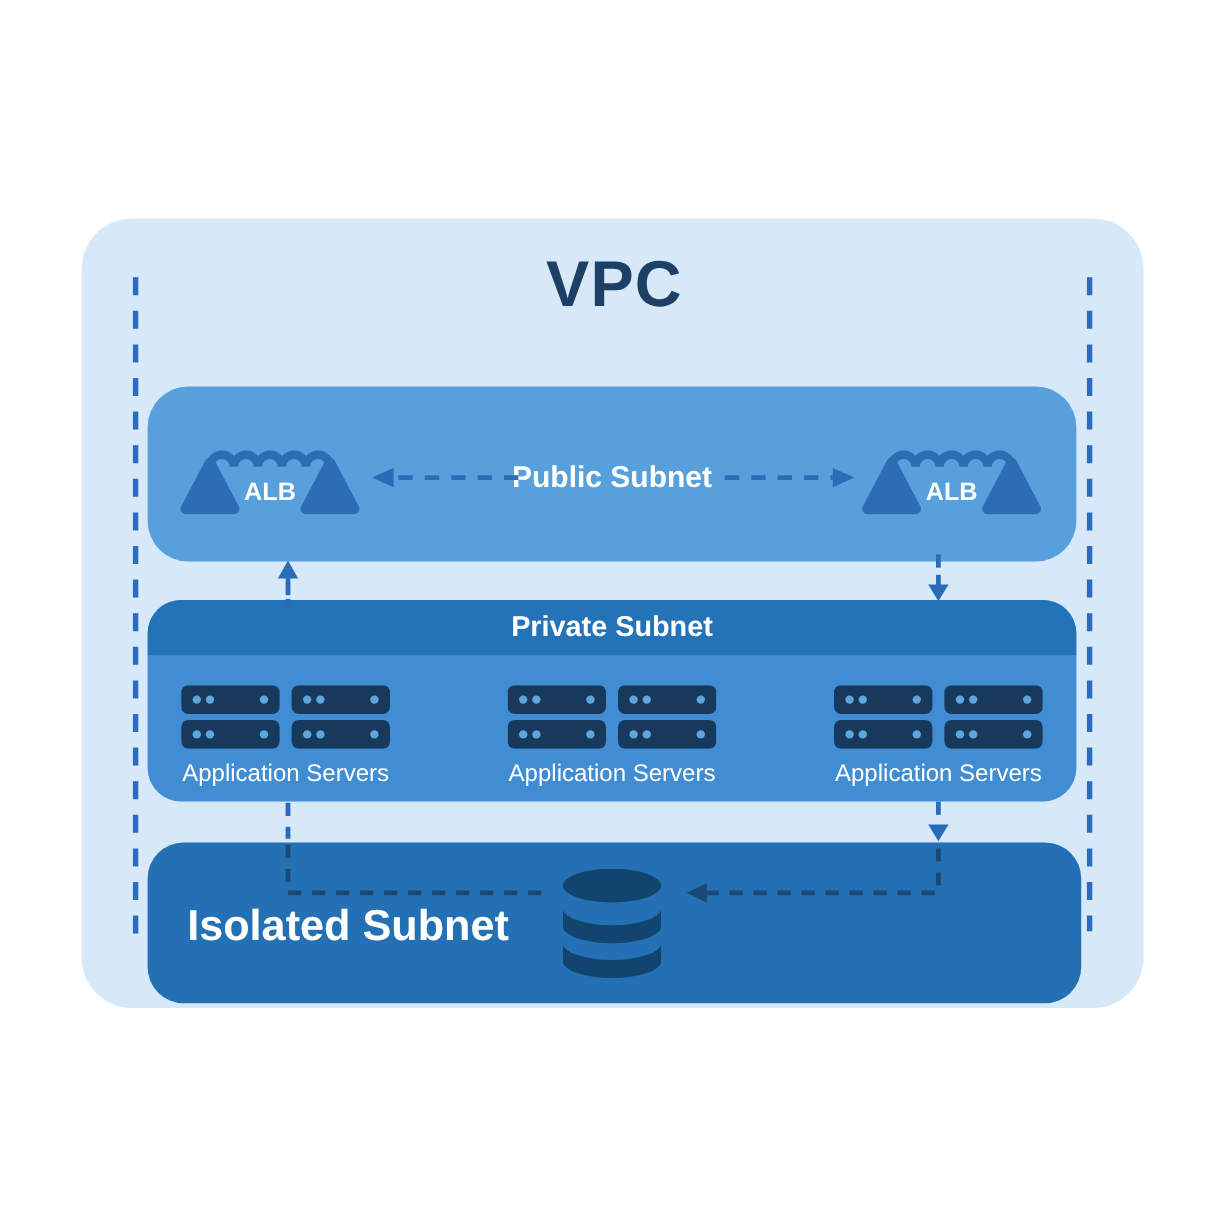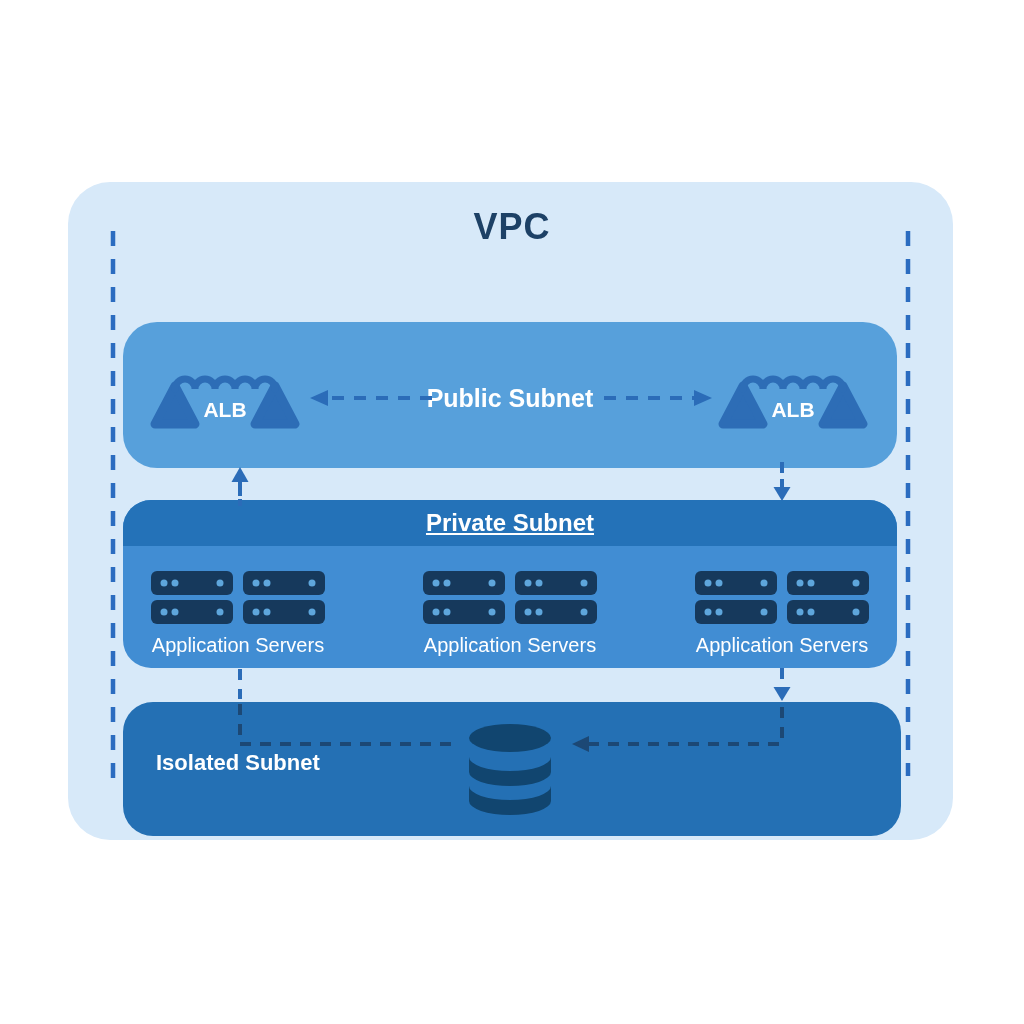--- a/index.html
+++ b/index.html
@@ -10,49 +10,49 @@
   }
   .abs{position:absolute;}
 
   
   .vpc{
     left:68px;top:182px;width:885px;height:658px;
     background:#d7e9f9;border-radius:42px;
   }
   .vpc-title{
     left:0;right:0;top:206px;text-align:center;
-    font-size:36px;font-weight:600;color:#1d4166;letter-spacing:1px;
+    font-size:54px;font-weight:600;color:#1d4166;letter-spacing:1px;
   }
 
   
   .subnet-public{
     left:123px;top:322px;width:774px;height:146px;
     background:#57a0db;border-radius:34px;
   }
   .subnet-public-label{
     left:123px;width:774px;top:384px;text-align:center;
     font-size:25px;font-weight:700;color:#ffffff;
   }
   .subnet-private{
     left:123px;top:500px;width:774px;height:168px;
     background:#418dd3;border-radius:28px;overflow:hidden;
   }
   .private-header{
     position:absolute;left:0;top:0;width:100%;height:46px;
     background:#2472b8;
     text-align:center;line-height:46px;
-    font-size:24px;font-weight:700;color:#ffffff;text-decoration:underline;
+    font-size:24px;font-weight:700;color:#ffffff;
   }
   .subnet-isolated{
     left:123px;top:702px;width:778px;height:134px;
     background:#2470b4;border-radius:30px;
   }
   .isolated-label{
     left:156px;top:750px;
-    font-size:22px;font-weight:700;color:#ffffff;
+    font-size:36px;font-weight:700;color:#ffffff;
   }
 
   
   .alb{width:150px;height:66px;}
   .alb-left{left:150px;top:372px;}
   .alb-right{left:718px;top:372px;}
 
   
   .server-group{width:200px;top:571px;text-align:center;}
   .server-group svg{display:block;margin:0 auto;}

